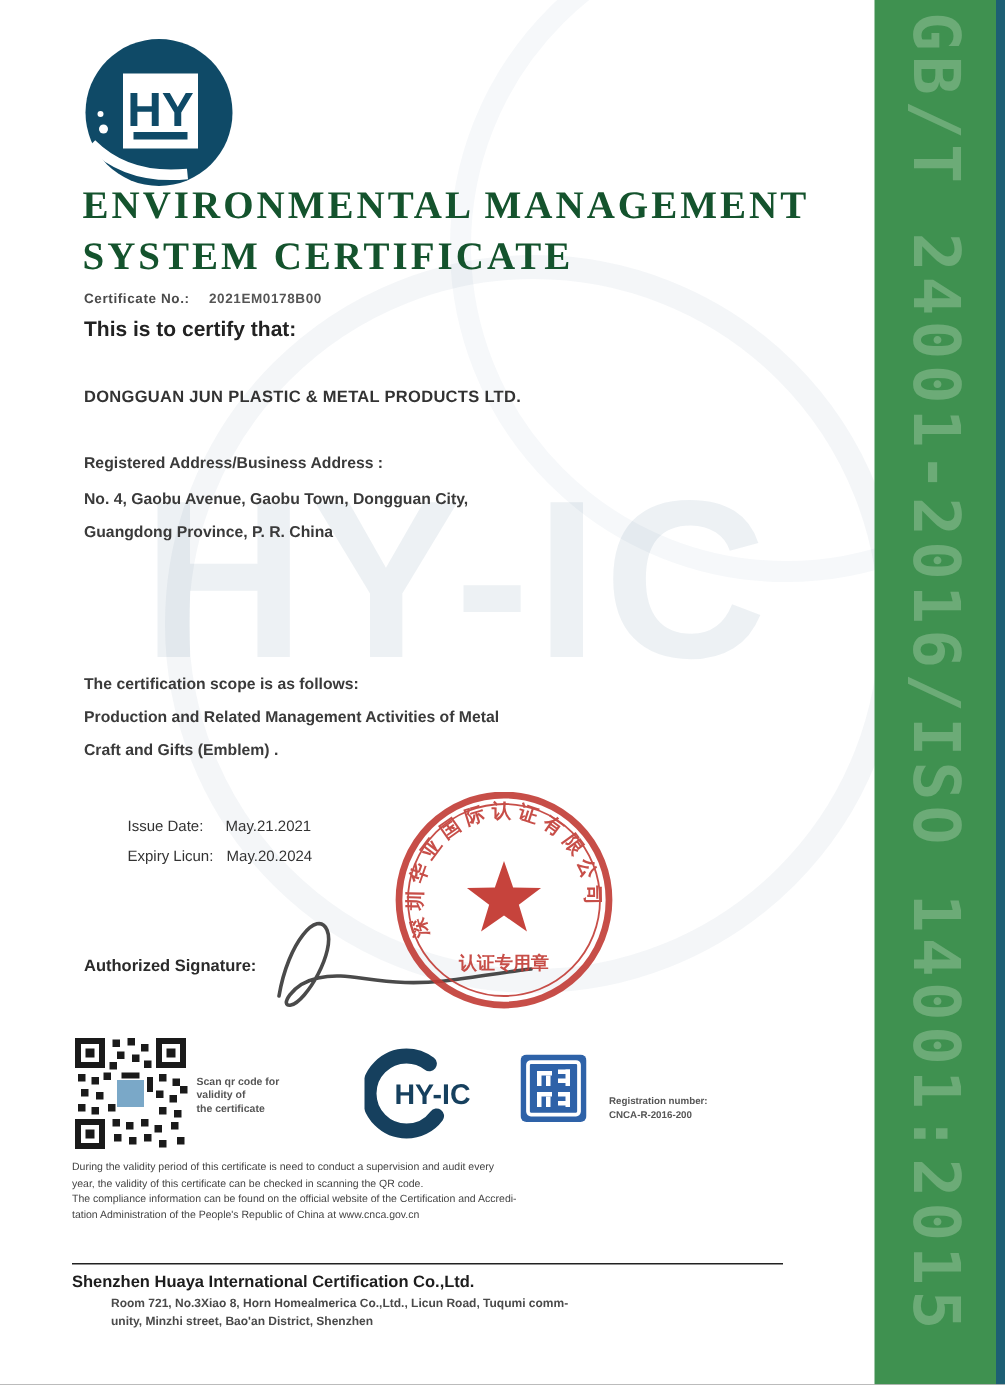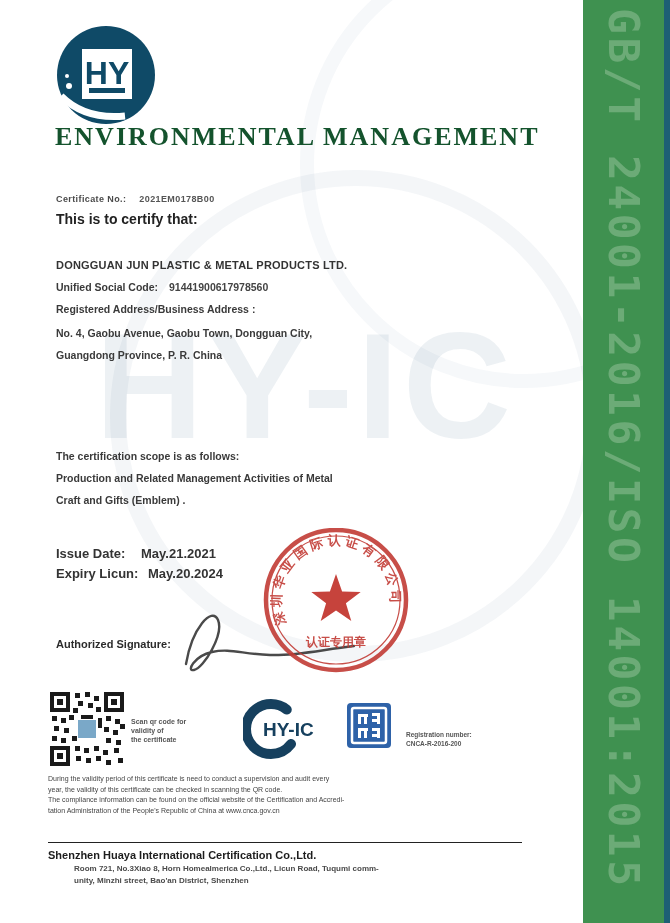--- a/index.html
+++ b/index.html
@@ -39,21 +39,21 @@
   .addr1{left:56px;top:327px;}
   .addr2{left:56px;top:349px;}
 
   .req{left:56px;top:386px;font-size:10.5px;font-weight:700;color:#3a3a3a;}
   .standard{left:56px;top:406px;font-size:16px;font-weight:800;color:#2c2c2c;letter-spacing:.3px;}
 
   .scope-intro{left:56px;top:450px;}
   .scope1{left:56px;top:472px;}
   .scope2{left:56px;top:494px;text-align:right;}
 
-  .dates{font-size:13px;font-weight:700;color:#333;}
+  .dates{font-size:10px;font-weight:400;color:#333;margin-left:29px;}
   .issue{left:56px;top:546px;}
   .expiry{left:56px;top:566px;}
   .dates .val{margin-left:12px;}
   .expiry .val{margin-left:6px;}
 
   .authsig{left:56px;top:638px;font-size:11px;font-weight:800;color:#2b2b2b;}
   .sig{left:178px;top:598px;}
   .seal{left:260px;top:528px;opacity:.9;}
 
   
@@ -92,34 +92,31 @@
       <circle cx="14" cy="62" r="3" fill="#ffffff"></circle>
       <circle cx="12" cy="52" r="2" fill="#ffffff"></circle>
       <rect x="27" y="25" width="50" height="50" fill="#ffffff"></rect>
       <text x="52" y="60" text-anchor="middle" font-family="Liberation Sans, sans-serif" font-size="32" font-weight="bold" fill="#0f4a67">HY</text>
       <rect x="34" y="64" width="36" height="5" fill="#0f4a67"></rect>
     </svg>
   </div>
 
   <div class="abs title">
     <div>ENVIRONMENTAL MANAGEMENT</div>
+    <div>SYSTEM CERTIFICATE</div>
   </div>
 
   <div class="abs certno">
     <span>Certificate No.:</span>
     <span class="val">2021EM0178B00</span>
   </div>
 
   <div class="abs certify">This is to certify that:</div>
 
   <div class="abs company-name">DONGGUAN JUN PLASTIC &amp; METAL PRODUCTS LTD.</div>
-  <div class="abs body-line soc">
-    <span>Unified Social Code:</span>
-    <span class="val">91441900617978560</span>
-  </div>
   <div class="abs body-line addr-label">Registered Address/Business Address :</div>
   <div class="abs body-line addr1">No. 4, Gaobu Avenue, Gaobu Town, Dongguan City,</div>
   <div class="abs body-line addr2">Guangdong Province, P. R. China</div>
 
 
   <div class="abs body-line scope-intro">The certification scope is as follows:</div>
   <div class="abs body-line scope1">Production and Related Management Activities of Metal</div>
   <div class="abs body-line scope2">Craft and Gifts (Emblem) .</div>
 
   <div class="abs dates issue">

